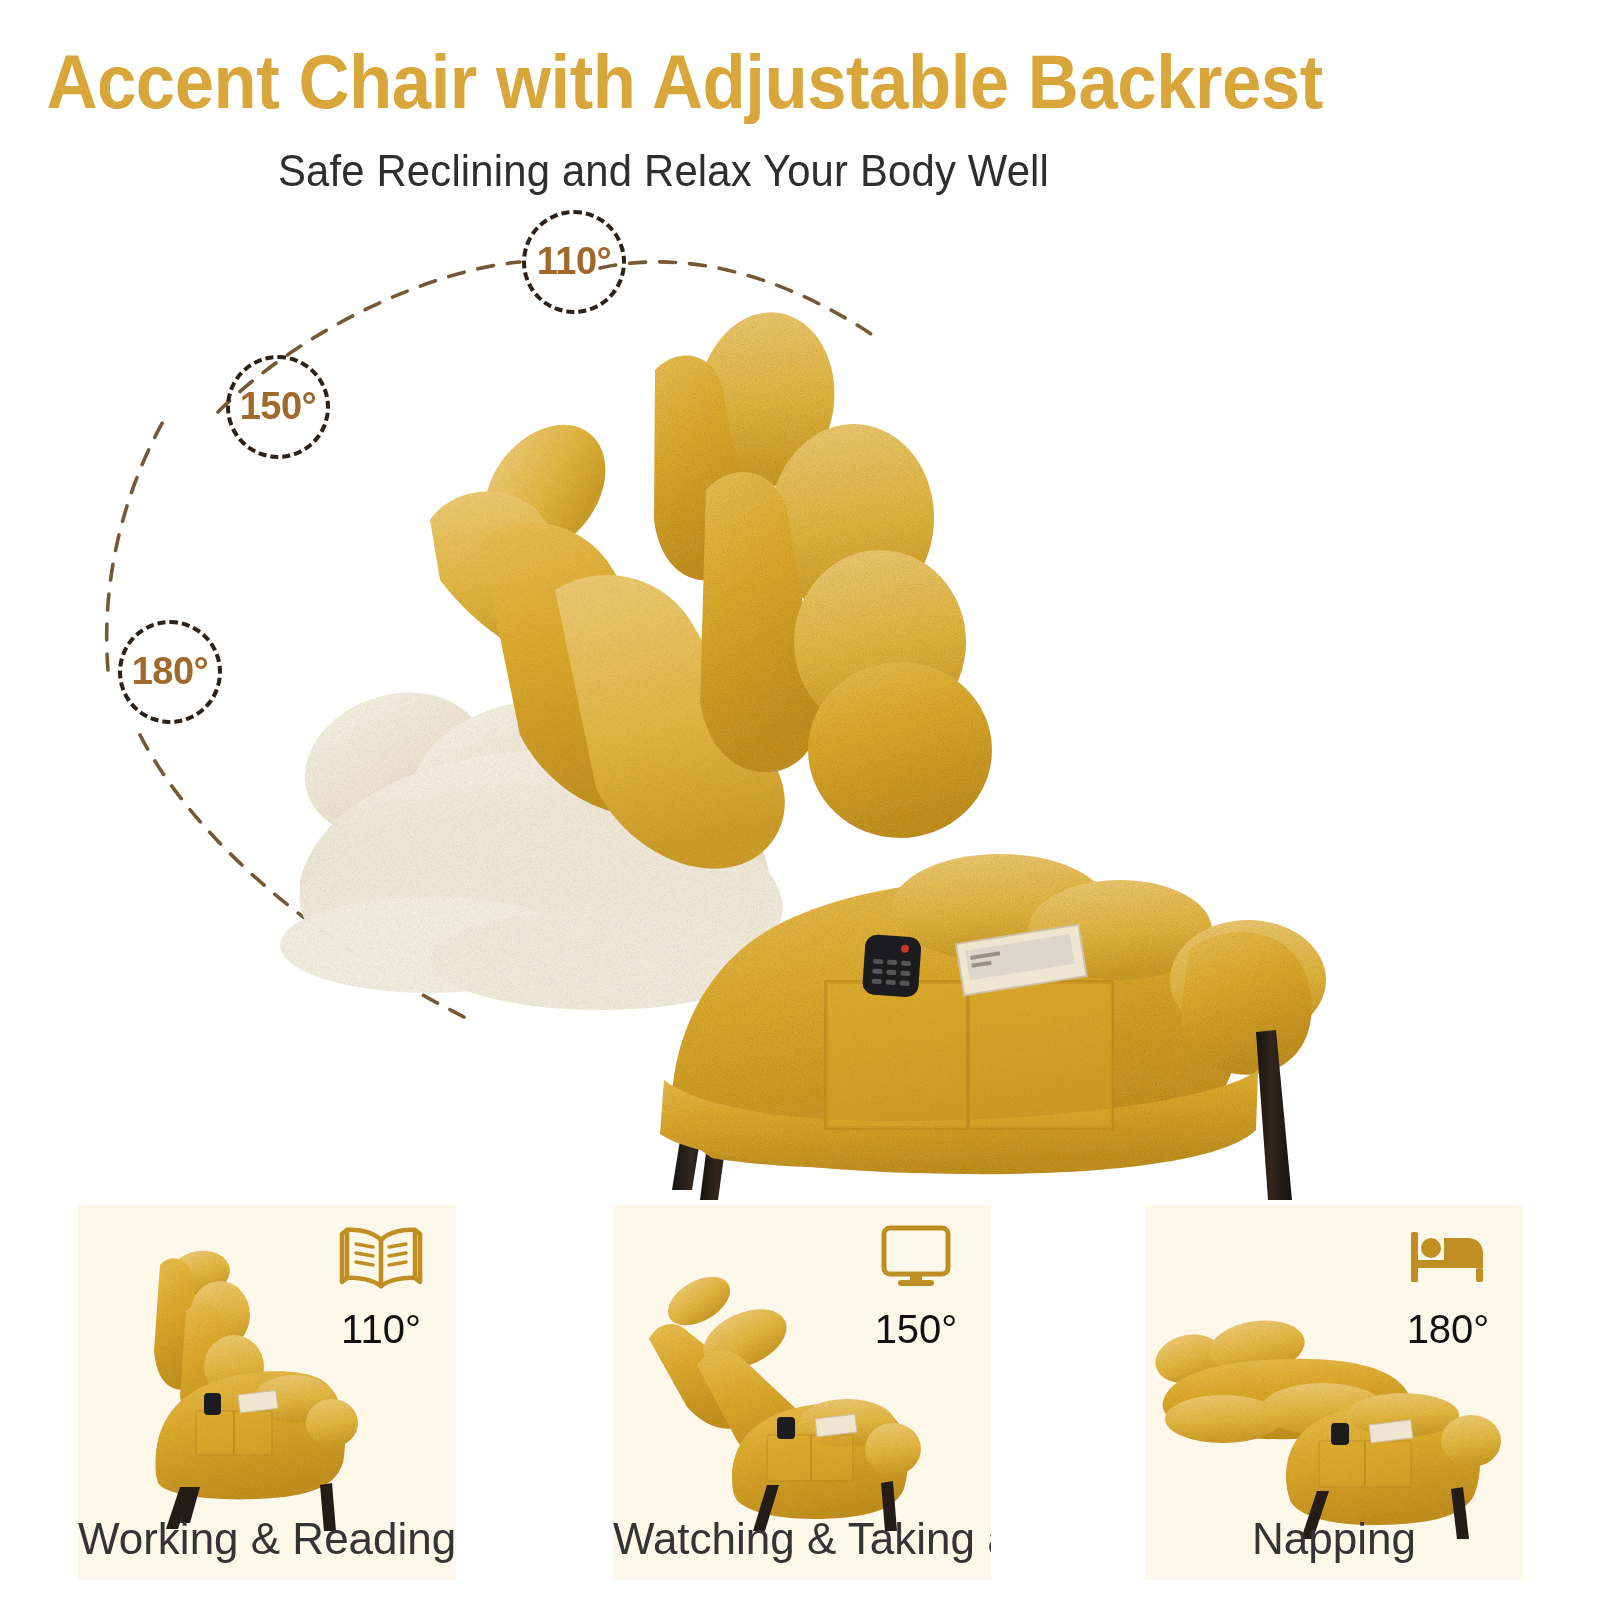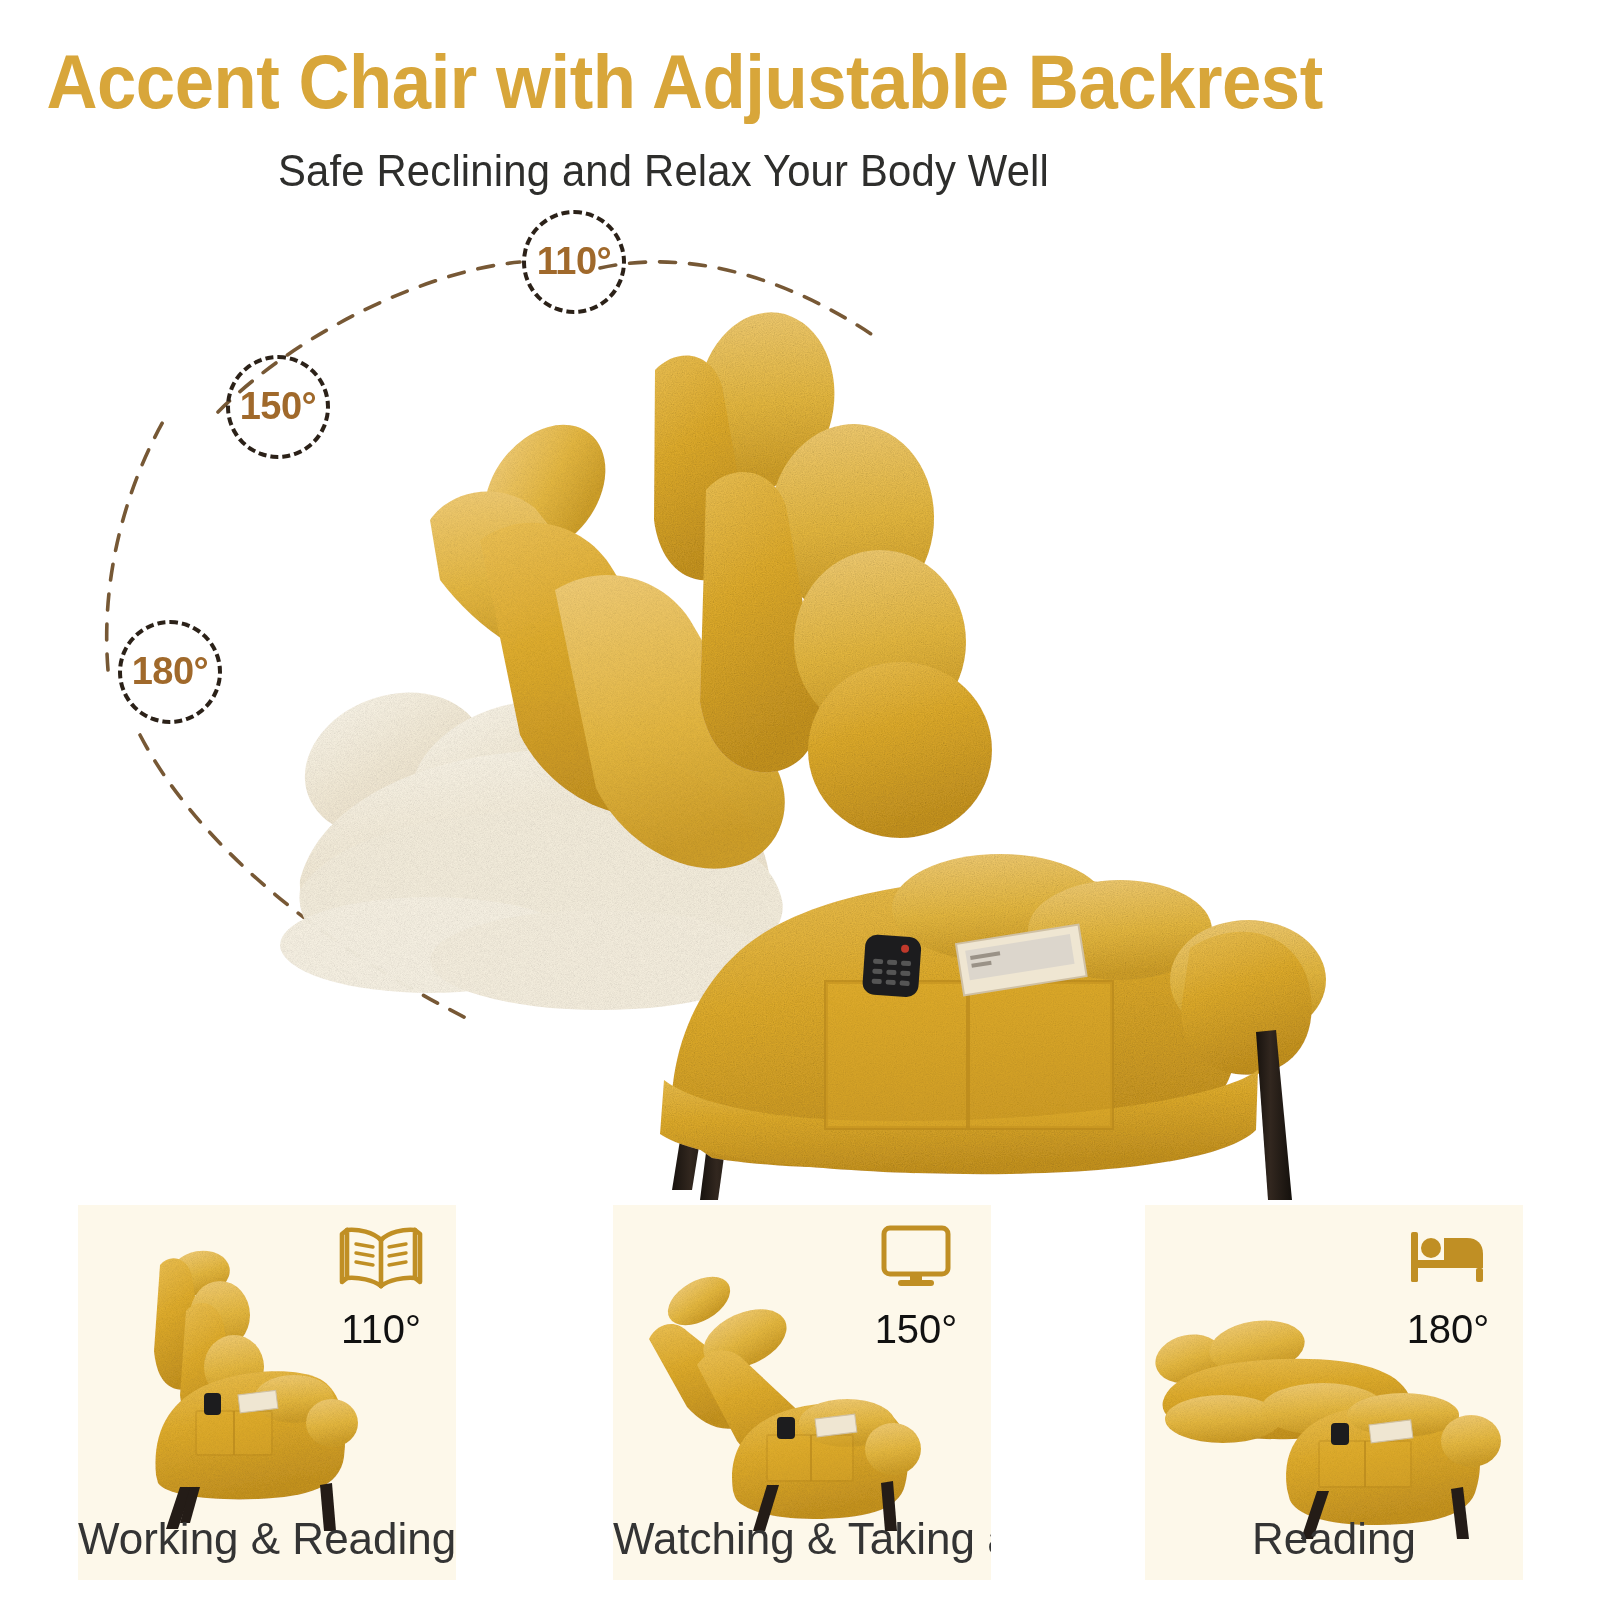--- a/index.html
+++ b/index.html
@@ -341,17 +341,17 @@
             <circle cx="24" cy="24" r="10" fill="#C08F24"></circle>
             <path d="M 37 14 L 60 14 C 70 14 76 20 76 30 L 76 36 L 37 36 Z" fill="#C08F24"></path>
             <rect x="4" y="36" width="72" height="8" fill="#C08F24"></rect>
             <rect x="4" y="44" width="7" height="14" rx="2" fill="#C08F24"></rect>
             <rect x="69" y="44" width="7" height="14" rx="2" fill="#C08F24"></rect>
           </svg>
         </div>
         <div class="panel-angle">180°</div>
       </div>
 
-      <div class="panel-caption">Reading</div>
+      <div class="panel-caption">Napping</div>
     </div>
 
   </div>
 </div>
 
 </body></html>

